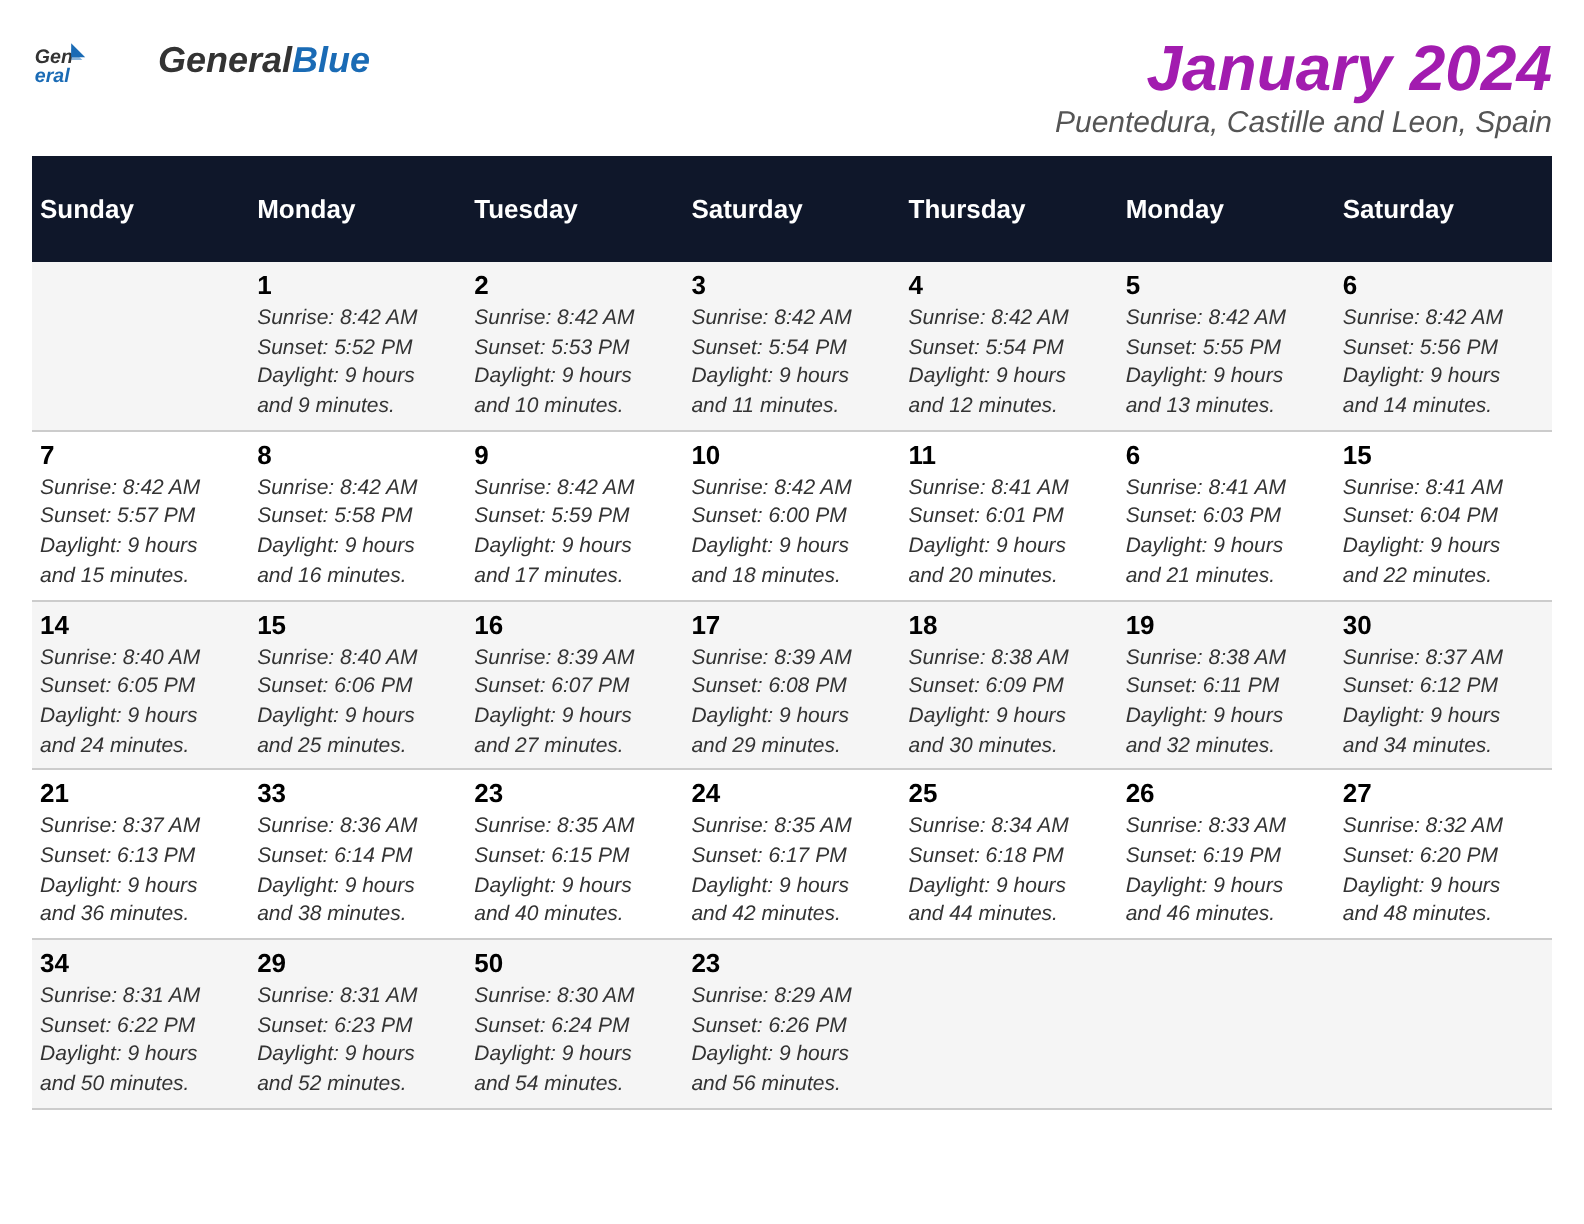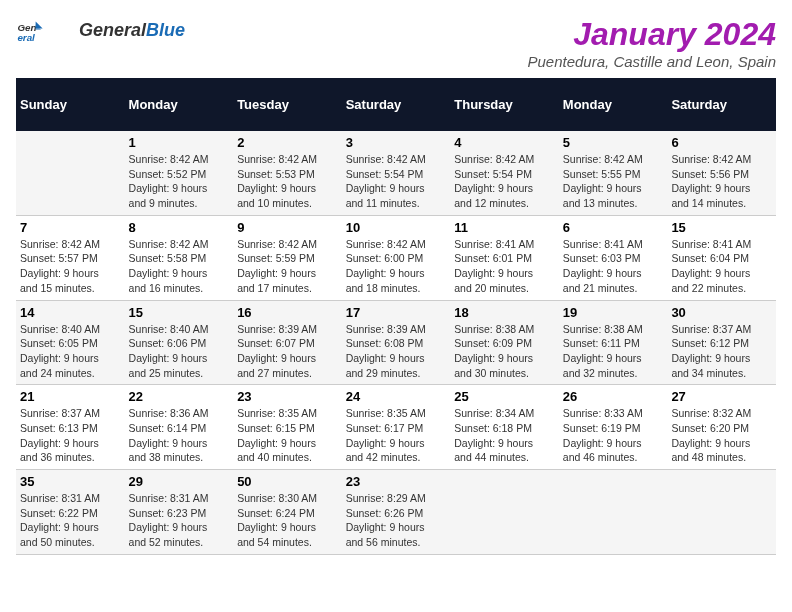--- a/index.html
+++ b/index.html
@@ -80,20 +80,21 @@
     .day-number {
       font-weight: bold;
       font-size: 13px;
       display: block;
       margin-bottom: 2px;
     }
     .day-detail {
       font-size: 10.5px;
       color: #333;
       line-height: 1.4;
+      font-style: italic;
     }
   </style>
 </head>
 <body>
 
 <div class="header-area">
   <div class="logo">
     <svg class="logo-icon" viewBox="0 0 40 40">
       <text x="2" y="22" font-size="14" font-weight="bold" fill="#333">Gen</text>
       <text x="2" y="36" font-size="14" font-weight="bold" fill="#1a6bb5">eral</text>
@@ -211,21 +212,21 @@
           <span class="day-number">30</span>
           <div class="day-detail">Sunrise: 8:37 AM<br>Sunset: 6:12 PM<br>Daylight: 9 hours<br>and 34 minutes.</div>
         </td>
       </tr>
       <tr>
         <td>
           <span class="day-number">21</span>
           <div class="day-detail">Sunrise: 8:37 AM<br>Sunset: 6:13 PM<br>Daylight: 9 hours<br>and 36 minutes.</div>
         </td>
         <td>
-          <span class="day-number">22</span>
+          <span class="day-number">33</span>
           <div class="day-detail">Sunrise: 8:36 AM<br>Sunset: 6:14 PM<br>Daylight: 9 hours<br>and 38 minutes.</div>
         </td>
         <td>
           <span class="day-number">23</span>
           <div class="day-detail">Sunrise: 8:35 AM<br>Sunset: 6:15 PM<br>Daylight: 9 hours<br>and 40 minutes.</div>
         </td>
         <td>
           <span class="day-number">24</span>
           <div class="day-detail">Sunrise: 8:35 AM<br>Sunset: 6:17 PM<br>Daylight: 9 hours<br>and 42 minutes.</div>
         </td>
@@ -237,21 +238,21 @@
           <span class="day-number">26</span>
           <div class="day-detail">Sunrise: 8:33 AM<br>Sunset: 6:19 PM<br>Daylight: 9 hours<br>and 46 minutes.</div>
         </td>
         <td>
           <span class="day-number">27</span>
           <div class="day-detail">Sunrise: 8:32 AM<br>Sunset: 6:20 PM<br>Daylight: 9 hours<br>and 48 minutes.</div>
         </td>
       </tr>
       <tr>
         <td>
-          <span class="day-number">35</span>
+          <span class="day-number">34</span>
           <div class="day-detail">Sunrise: 8:31 AM<br>Sunset: 6:22 PM<br>Daylight: 9 hours<br>and 50 minutes.</div>
         </td>
         <td>
           <span class="day-number">29</span>
           <div class="day-detail">Sunrise: 8:31 AM<br>Sunset: 6:23 PM<br>Daylight: 9 hours<br>and 52 minutes.</div>
         </td>
         <td>
           <span class="day-number">50</span>
           <div class="day-detail">Sunrise: 8:30 AM<br>Sunset: 6:24 PM<br>Daylight: 9 hours<br>and 54 minutes.</div>
         </td>

